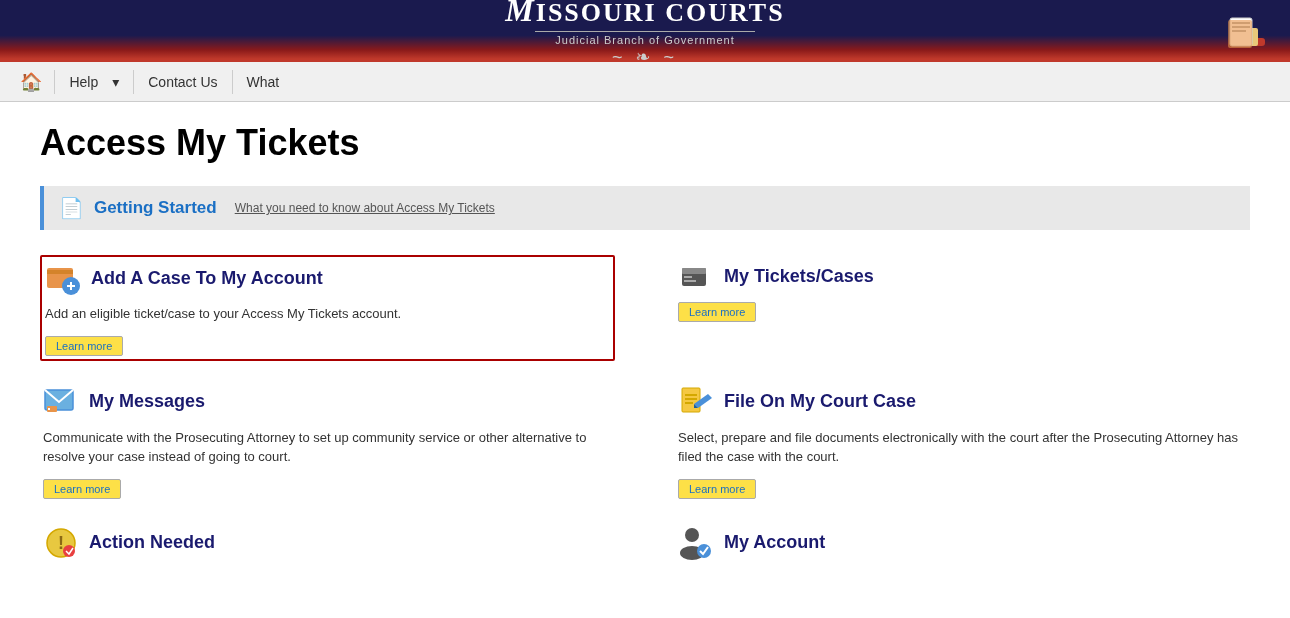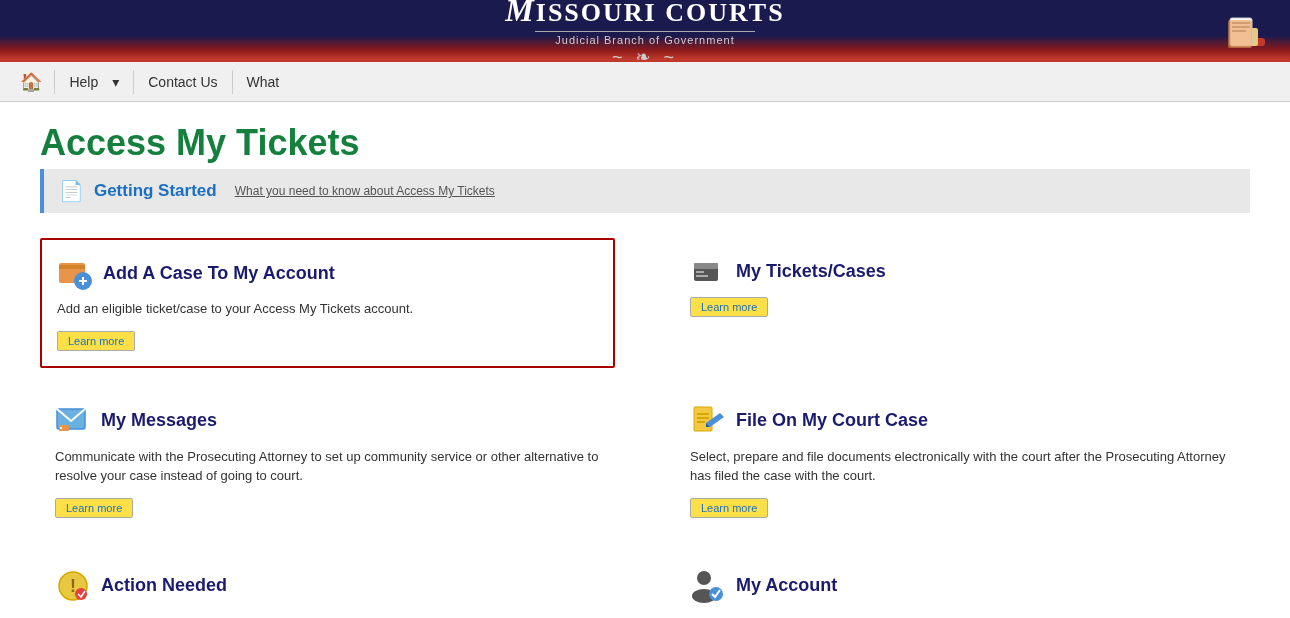--- a/index.html
+++ b/index.html
@@ -92,22 +92,22 @@
       margin: 0 2px;
     }
 
     
     .main-content {
       padding: 20px 40px;
     }
     .page-title {
       font-size: 36px;
       font-weight: bold;
-      color: #15803d;
-      margin-bottom: 5px;
+      color: #000000;
+      margin-bottom: 22px;
     }
     .getting-started-bar {
       background: #e8e8e8;
       border-left: 4px solid #4a90d9;
       padding: 10px 15px;
       display: flex;
       align-items: center;
       gap: 10px;
       margin-bottom: 25px;
     }
@@ -127,21 +127,21 @@
       text-decoration: underline;
     }
 
     
     .cards-grid {
       display: grid;
       grid-template-columns: 1fr 1fr;
       gap: 20px 60px;
     }
     .card {
-      padding: 15px;
+      padding: 3px;
     }
     .card.highlighted {
       border: 2px solid #a00;
       border-radius: 2px;
     }
     .card-header {
       display: flex;
       align-items: center;
       gap: 10px;
       margin-bottom: 8px;

